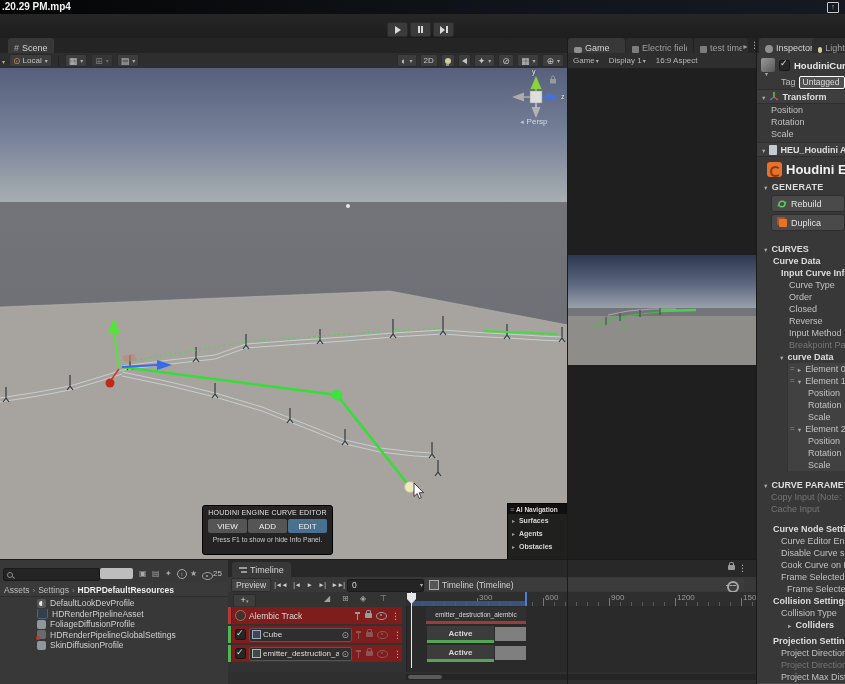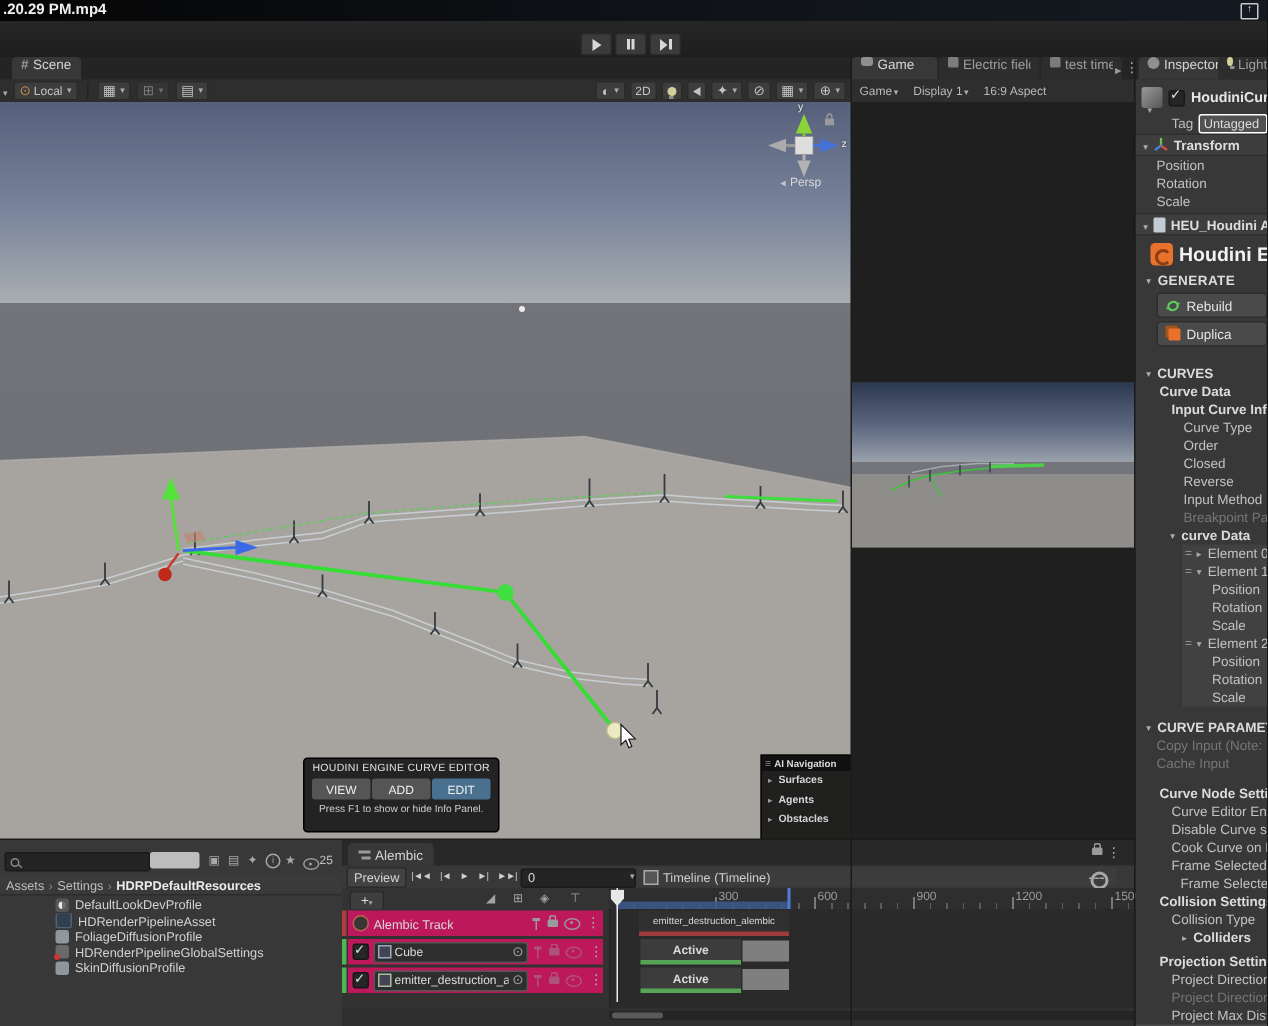--- a/index.html
+++ b/index.html
@@ -13,21 +13,21 @@
   
   .titlebar{left:0;top:0;width:845px;height:14px;background:linear-gradient(90deg,#050505,#10141a 60%,#151a22);color:#f0f0f0}
   .titlebar .t{font-size:10px;font-weight:bold;padding-left:2px;line-height:14px}
   .share-ic{position:absolute;right:6px;top:2px;width:10px;height:9px;border:1px solid #c9c9c9;border-radius:1px;color:#d9d9d9;font-size:7px;line-height:8px;text-align:center}
   .maintoolbar{left:0;top:14px;width:845px;height:24px;background:linear-gradient(#262626,#1e1e1e);border-bottom:1px solid #141414}
   .transport{left:387px;top:22px;display:flex;gap:2px}
   .tbtn3{width:19px;height:13px;background:#3b3b3b;border:1px solid #2a2a2a;border-radius:2px;display:flex;align-items:center;justify-content:center;gap:1px}
   .tri-r{width:0;height:0;border-left:6px solid #d8d8d8;border-top:4px solid transparent;border-bottom:4px solid transparent}
   .bar-v{width:2px;height:7px;background:#d8d8d8}
   .tabstrip{left:0;top:38px;width:845px;height:15px;background:#242424}
-  .utab{position:absolute;top:38px;height:15px;background:#383838;border-radius:3px 3px 0 0;display:flex;align-items:flex-start;gap:3px;padding:0 6px;color:#d4d4d4;font-size:9px}
+  .utab{position:absolute;top:38px;height:15px;background:#383838;border-radius:3px 3px 0 0;display:flex;align-items:flex-end;gap:3px;padding:0 6px;color:#d4d4d4;font-size:9px}
   .utab.inactive{background:#2d2d2d;color:#9f9f9f}
   .paneltb{position:absolute;height:15px;background:#2e2e2e;border-bottom:1px solid #242424}
   .minibtn{height:11px;background:#3d3d3d;border:1px solid #2b2b2b;border-radius:2px;display:flex;align-items:center;justify-content:center;gap:2px;padding:0 3px;color:#c4c4c4;font-size:8px}
   .minibtn.off{opacity:.5}
   .caret::after{content:"▾";font-size:6px;color:#adadad;margin-left:1px}
   .g{color:#b9b9b9;font-size:8px}
 
   
   .ic-sharp::before{content:"#";color:#9a9a9a;font-weight:bold;font-size:9px}
   .ic-pivot::before{content:"⊙";color:#c78f4a;font-size:9px}
@@ -147,21 +147,21 @@
   .ruler{position:absolute;left:178px;top:32px;width:351px;height:14px;background:#2e2e2e;border-bottom:1px solid #262626}
   .ticks1{position:absolute;left:5px;bottom:0;width:346px;height:4px;background:repeating-linear-gradient(90deg,#5c5c5c 0,#5c5c5c 1px,transparent 1px,transparent 11px)}
   .ticks2{position:absolute;left:5px;bottom:0;width:346px;height:8px;background:repeating-linear-gradient(90deg,#7a7a7a 0,#7a7a7a 1px,transparent 1px,transparent 66px)}
   .rlabel{position:absolute;top:1px;color:#9b9b9b;font-size:8px}
   .rangeband{position:absolute;left:183px;top:41px;width:115px;height:5px;background:#3a5a8c;opacity:.85}
   .endmark{position:absolute;left:297px;top:32px;width:2px;height:14px;background:#4f7dd6}
   .lane{position:absolute;left:178px;top:46px;width:351px;height:66px;background:#2a2a2a;border-left:1px solid #222}
   .hdrcol{position:absolute;left:0;top:46px;width:178px;height:66px;background:#323232}
   .trk{position:absolute;left:0;width:178px;height:17px}
   .trk .stripe{position:absolute;left:0;top:0;width:3px;height:17px}
-  .trk .box{position:absolute;left:4px;top:0;width:170px;height:17px;background:#be185d;display:flex;align-items:center;gap:3px;padding-left:3px;box-sizing:border-box}
+  .trk .box{position:absolute;left:4px;top:0;width:170px;height:17px;background:#7f1d1d;display:flex;align-items:center;gap:3px;padding-left:3px;box-sizing:border-box}
   .namefield{height:12px;border:1px solid #555;border-radius:2px;background:#2e2e2e;display:flex;align-items:center;gap:2px;padding:0 2px;color:#ddd;font-size:8px;white-space:nowrap;overflow:hidden}
   .trkic{display:flex;align-items:center;gap:4px;margin-left:auto;padding-right:2px}
   .alembic-ic{width:9px;height:9px;border-radius:50%;border:1px solid #b65;background:#3a3434;flex:none}
   .cube-ic{width:7px;height:7px;border:1px solid #9ab;background:#445;flex:none}
   .clip{position:absolute;height:17px;background:#303030;border-bottom:3px solid #9e3c3c;box-sizing:border-box;color:#d8d8d8;display:flex;align-items:center;justify-content:center;white-space:nowrap;overflow:hidden}
   .clip.green{background:#3c3c3c;border-bottom-color:#56a556}
   .clipext{position:absolute;height:14px;background:#7f7f7f}
   .playline{position:absolute;left:183px;top:32px;width:1px;height:76px;background:#eaeaea}
   .playhead{position:absolute;left:179px;top:33px;width:9px;height:11px;background:#e8e8e8;clip-path:polygon(0 0,100% 0,100% 55%,50% 100%,0 55%)}
   .tl-scroll{position:absolute;left:178px;top:114px;width:351px;height:6px;background:#252525}
@@ -539,21 +539,21 @@
           <span class="fi fi-doc"></span>
           <span>SkinDiffusionProfile</span>
         </div>
     </div>
   </div>
 
   <div class="abs tl">
     <div class="tl-tabrow">
       <div class="tl-tab">
         <span class="tl-ic"></span>
-        <span>Alembic</span>
+        <span>Timeline</span>
       </div>
       <span class="ic-lock" style="position:absolute;right:22px;top:2px"></span>
       <span class="ic-kebab" style="position:absolute;right:10px;top:3px"></span>
     </div>
     <div class="tl-trans">
       <div class="prevbtn">Preview</div>
       <span class="tpbtn">|◄◄</span>
       <span class="tpbtn">|◄</span>
       <span class="tpbtn">►</span>
       <span class="tpbtn">►|</span>

